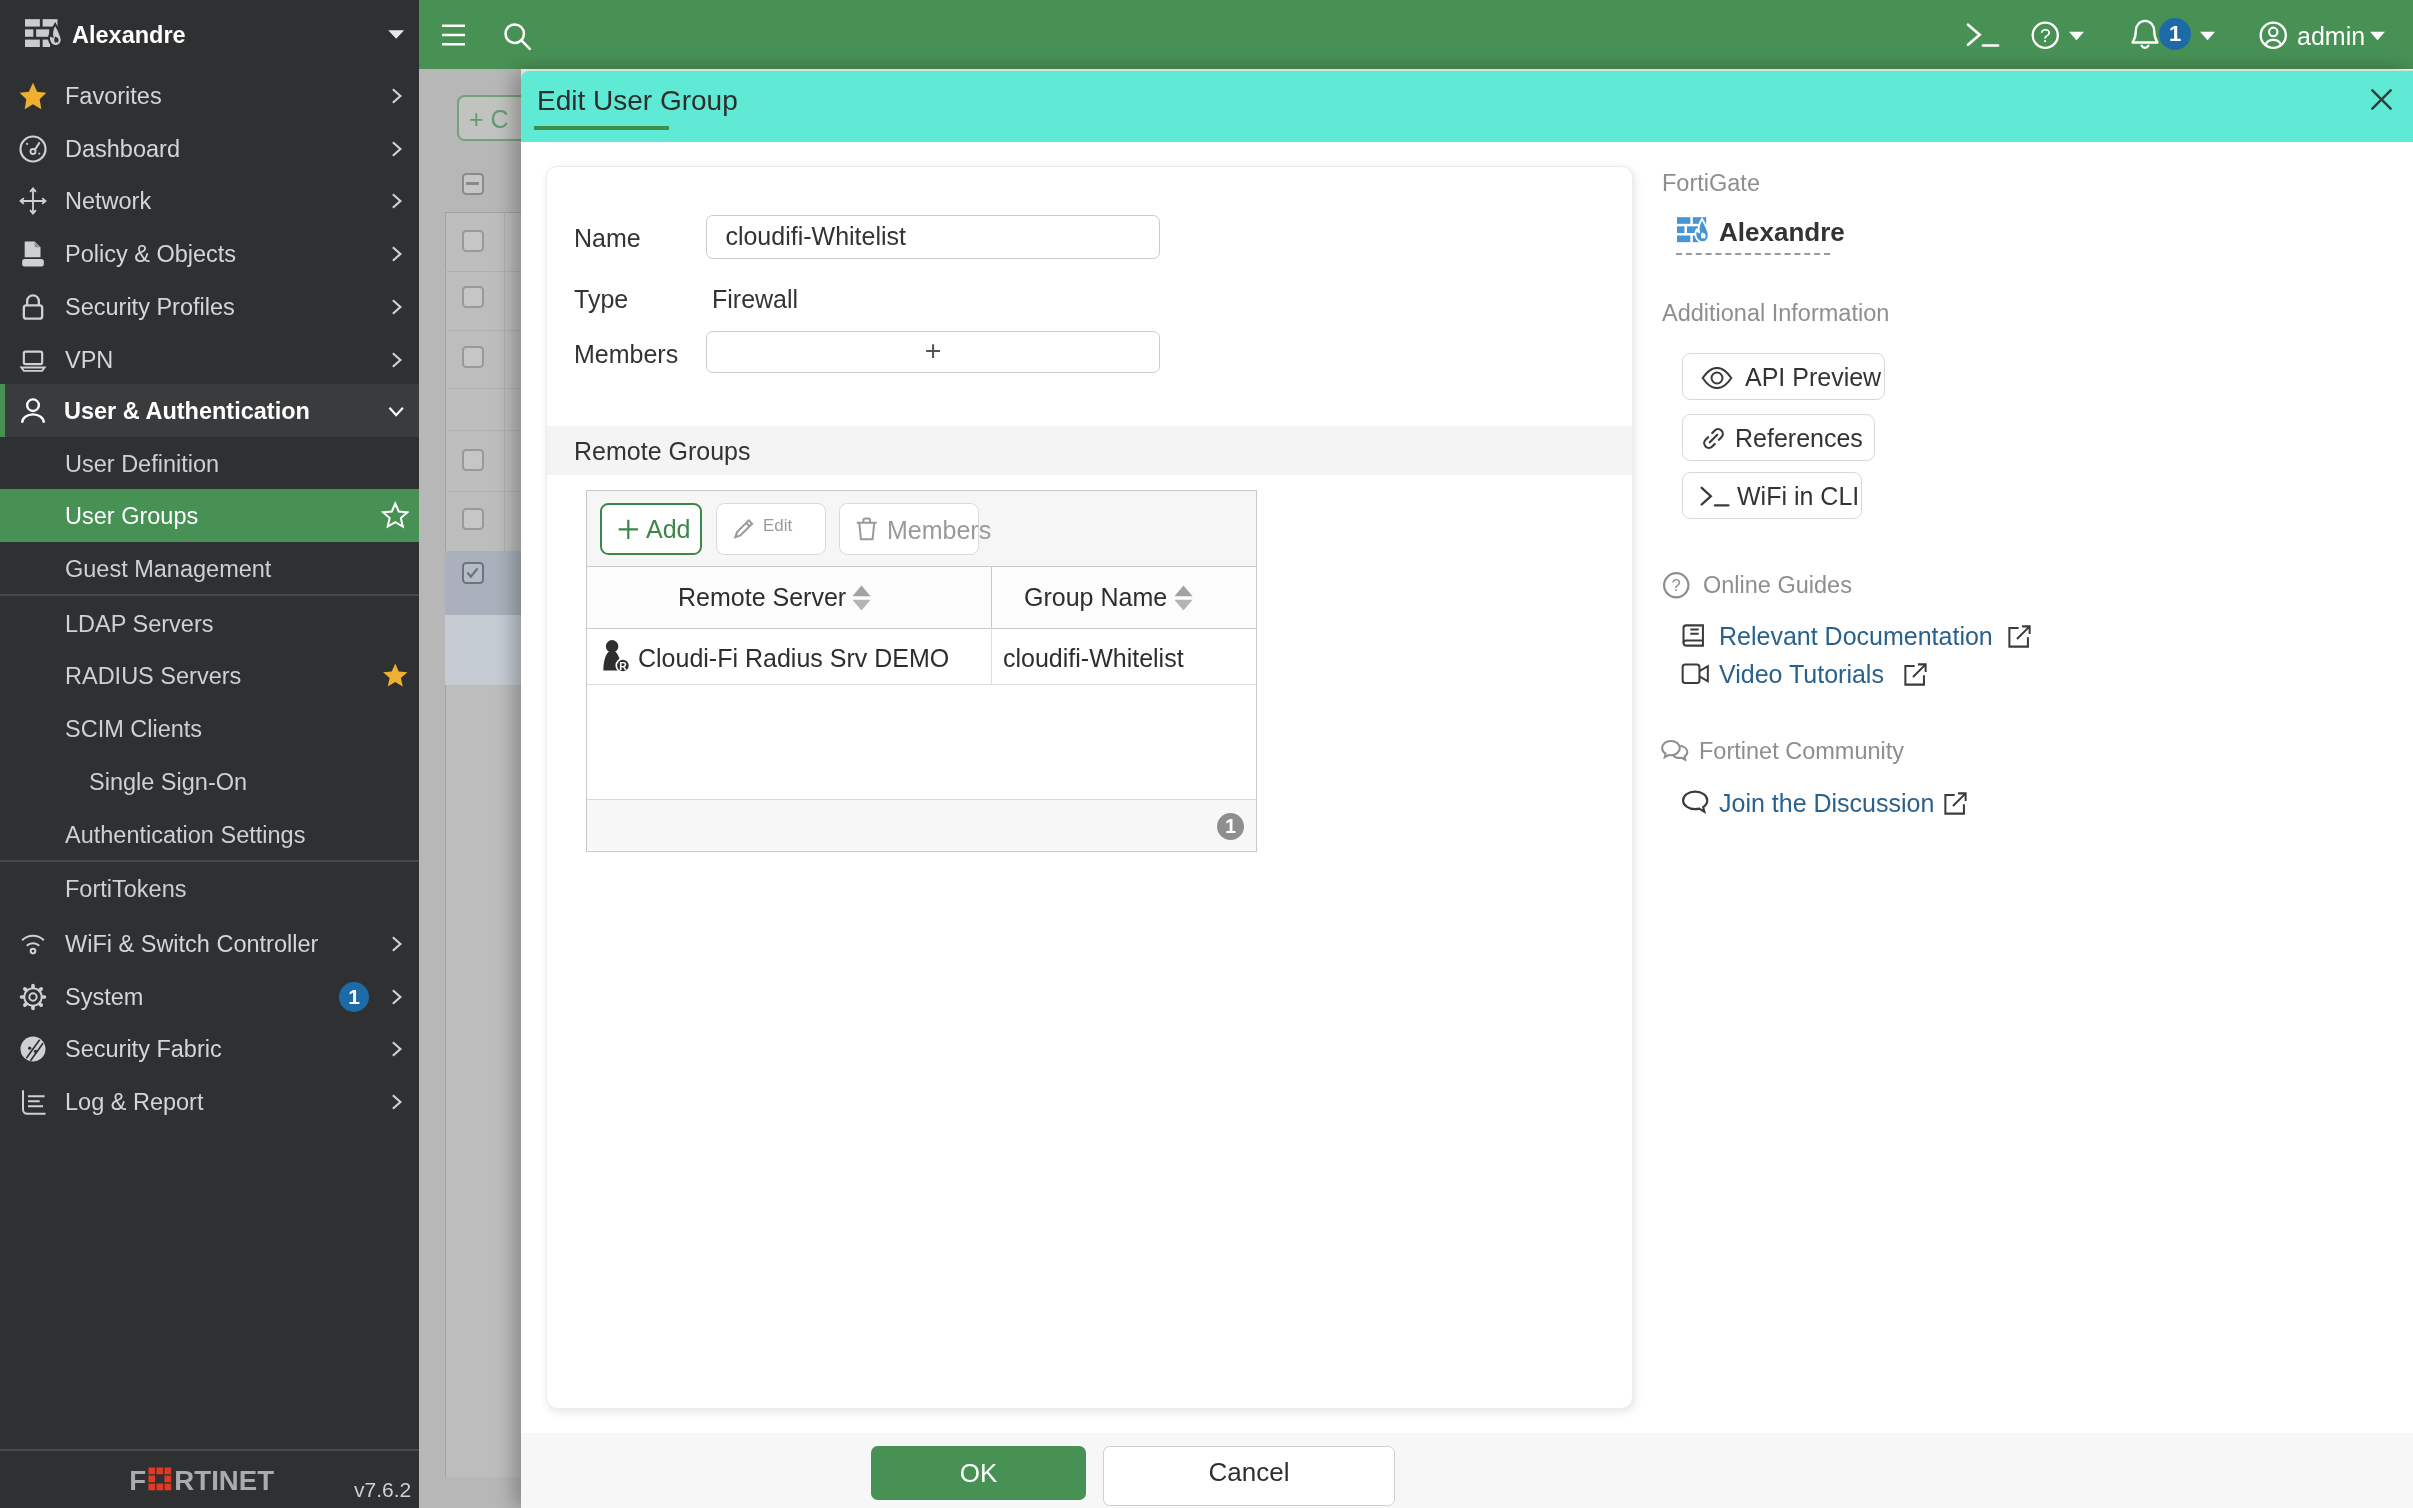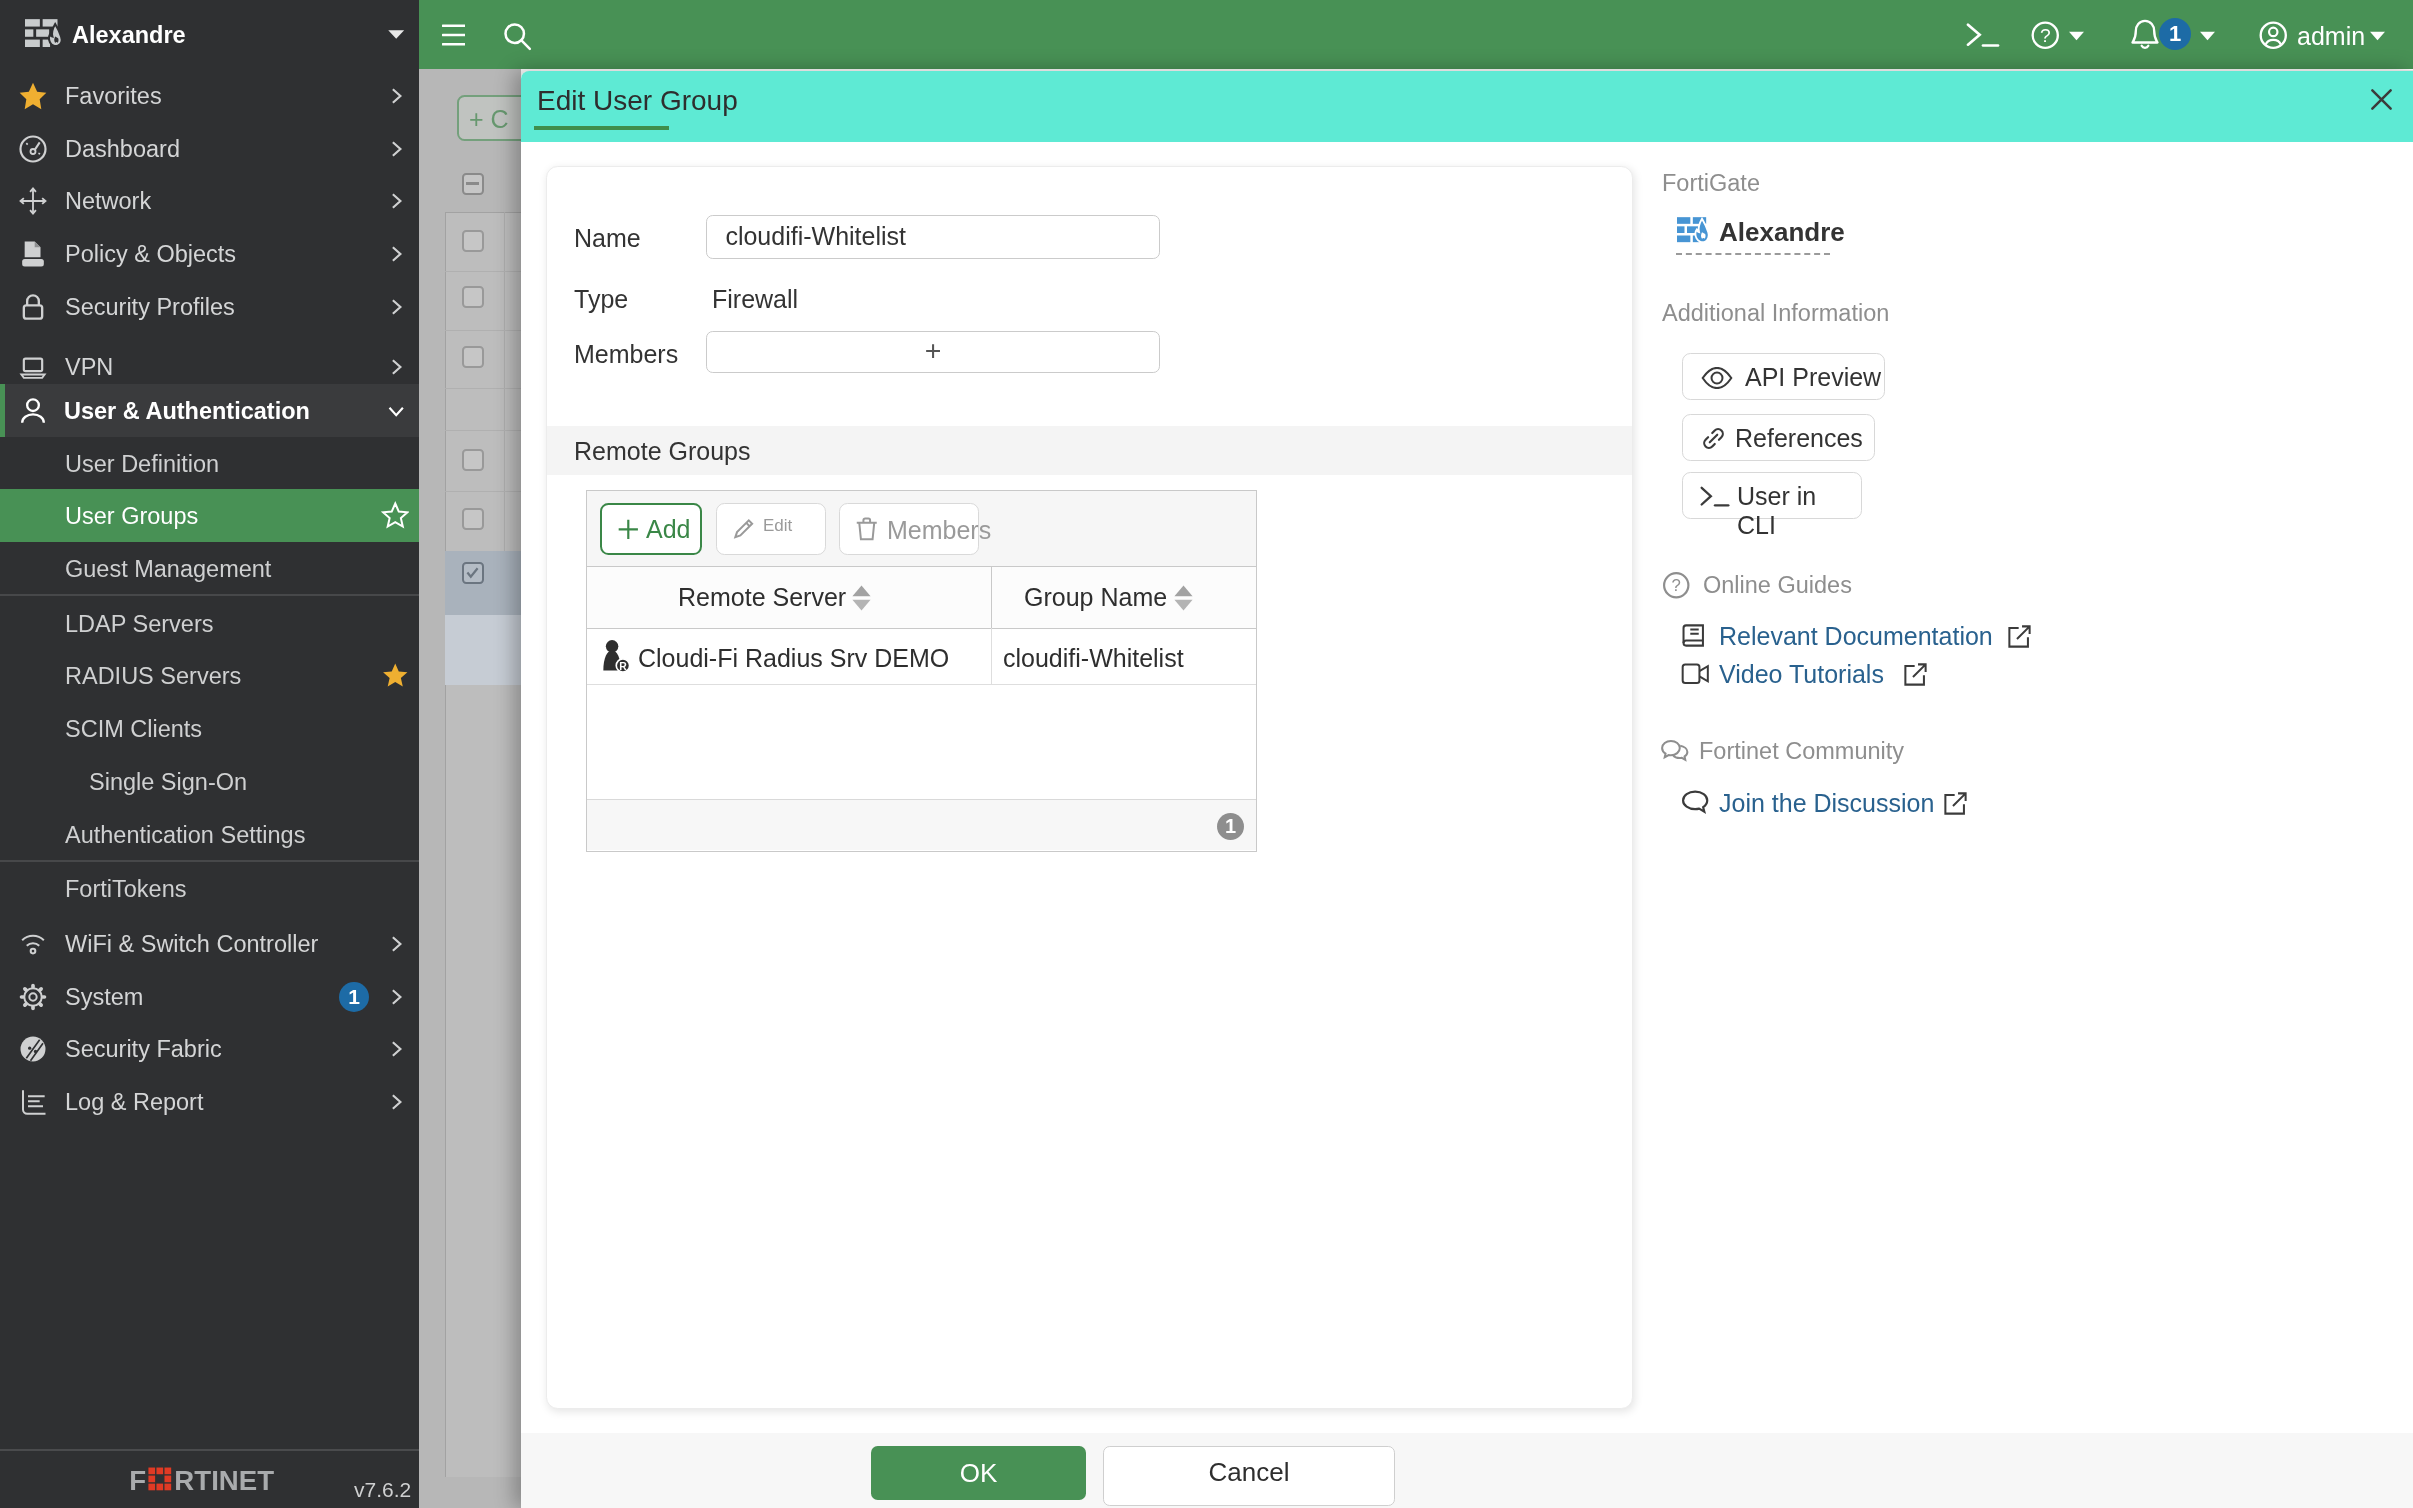--- a/index.html
+++ b/index.html
@@ -133,21 +133,21 @@
     <svg class="ico" viewBox="0 0 36 36">
         <rect x="7" y="16" width="22" height="16" rx="3" fill="none" stroke="#cfd0d1" stroke-width="2.8"></rect>
         <path d="M11 16 V11 a7 7 0 0 1 14 0 V16" fill="none" stroke="#cfd0d1" stroke-width="2.8"></path>
       </svg>
     <div class="lbl">Security Profiles</div>
     <svg class="chev" viewBox="0 0 22 22">
         <path d="M7 3 L16 11 L7 19" fill="none" stroke="#cfd0d1" stroke-width="2.6"></path>
       </svg>
   </div>
 
-  <div class="mi" style="top:340px;padding-left:10px;">
+  <div class="mi" style="top:333px;padding-left:10px;">
     <svg class="ico" viewBox="0 0 36 36">
         <rect x="7" y="8" width="22" height="15" rx="2" fill="none" stroke="#cfd0d1" stroke-width="2.6"></rect>
         <path d="M4 27 h28 l-3 4 H7 Z" fill="none" stroke="#cfd0d1" stroke-width="2.2"></path>
       </svg>
     <div class="lbl">VPN</div>
     <svg class="chev" viewBox="0 0 22 22">
         <path d="M7 3 L16 11 L7 19" fill="none" stroke="#cfd0d1" stroke-width="2.6"></path>
       </svg>
   </div>
 
@@ -433,21 +433,21 @@
       </svg>
     <div class="abs" style="left:52px;top:9.2px;font-size:25px;color:#333;">References</div>
   </div>
   <div class="abs" style="left:1161px;top:402px;width:180px;height:47px;border:1.7px solid #d8d8d8;border-radius:8.4px;background:#fff;">
     <svg class="abs" style="left:17px;top:12.6px;" width="30" height="22" viewBox="0 0 36 26">
         <g stroke="#3b3b3b" stroke-width="2.8" fill="none" stroke-linecap="round">
           <path d="M2 2 L13 12 L2 22"></path>
           <path d="M18 23 H34"></path>
         </g>
       </svg>
-    <div class="abs" style="left:54px;top:9.2px;font-size:25px;color:#333;">User in CLI</div>
+    <div class="abs" style="left:54px;top:9.2px;font-size:25px;color:#333;">WiFi in CLI</div>
   </div>
   <svg class="abs" style="left:1141px;top:501px;" width="28.5" height="28.5" viewBox="0 0 34 34">
       <circle cx="17" cy="17" r="14.5" fill="none" stroke="#8e8e8e" stroke-width="2.6"></circle>
       <text x="17" y="24" text-anchor="middle" font-size="20" fill="#8e8e8e" font-family="Liberation Sans, sans-serif">?</text>
     </svg>
   <div class="abs" style="left:1182px;top:502px;font-size:23.5px;color:#8e8e8e;">Online Guides</div>
   <svg class="abs" style="left:1160px;top:552px;" width="27" height="27" viewBox="0 0 32 32">
       <g fill="none" stroke="#3b3b3b" stroke-width="2.4">
         <path d="M6 4 H26 V28 H6 a3 3 0 0 1 -3 -3 V7 a3 3 0 0 1 3 -3 Z"></path>
         <path d="M3 25 a3 3 0 0 1 3 -3 H26"></path>

